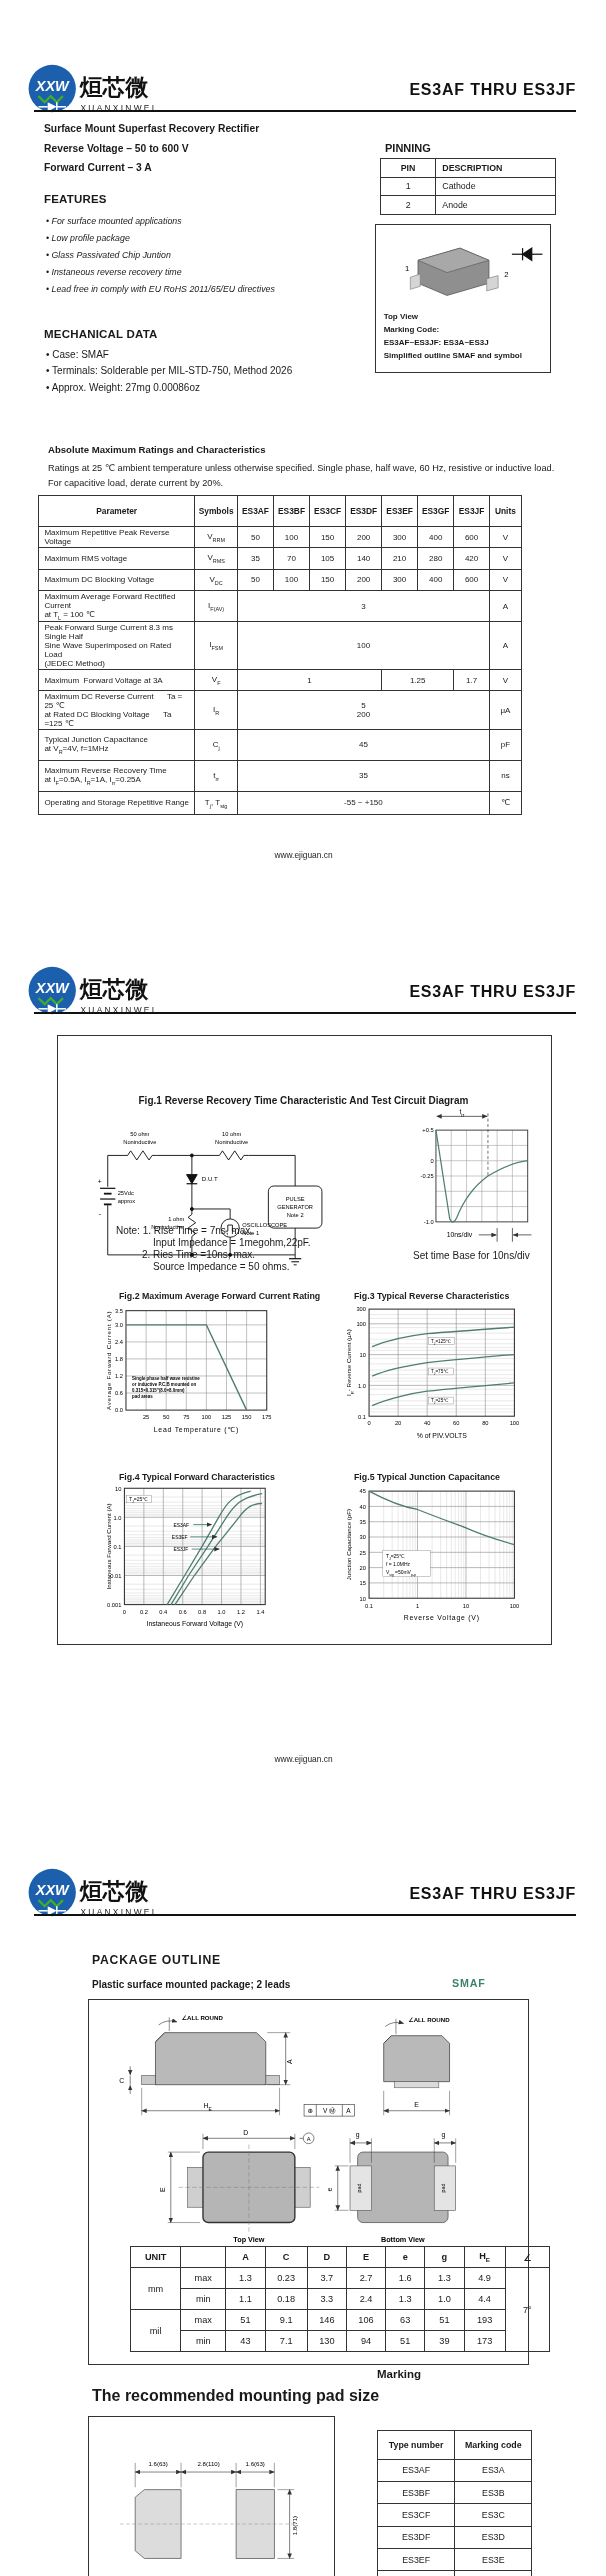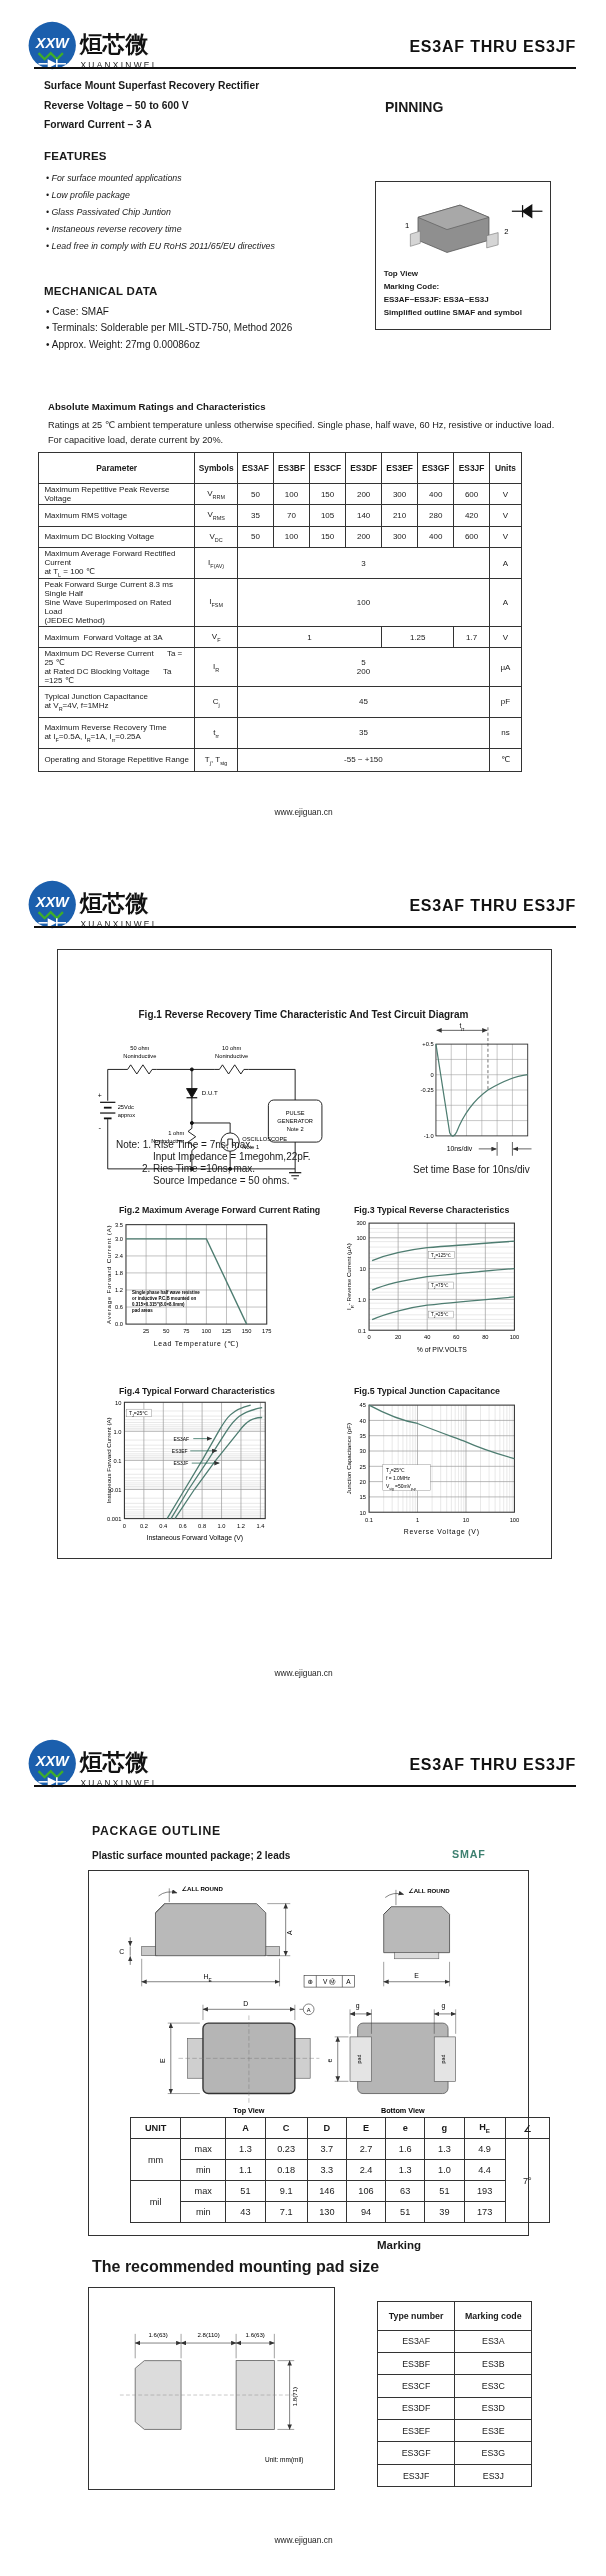--- a/index.html
+++ b/index.html
@@ -1,17 +1,17 @@
 <!DOCTYPE html>
 <html style="font-size:12.2px"><head>
 <meta charset="utf-8">
 <style>
   html,body{margin:0;padding:0;background:#fff;}
   body{width:607px;font-family:"Liberation Sans","DejaVu Sans",sans-serif;color:#1a1a1a;}
-  .page{position:relative;width:607px;height:859px;background:#fff;overflow:hidden;}
+  .page{position:relative;width:607px;height:859px;background:#fff;overflow:hidden;margin-top:43px;}
   .abs{position:absolute;}
   .hdr-title{position:absolute;right:31px;top:38px;font-size:16px;font-weight:bold;letter-spacing:0.8px;color:#111;}
   .hdr-rule{position:absolute;left:34px;right:31px;top:67px;height:2.3px;background:#111;}
   .footer{position:absolute;left:0;width:100%;text-align:center;font-size:8.4px;color:#222;}
   .b{font-weight:bold;}
   sub{font-size:68%;}
   .prodline{position:absolute;left:44px;font-size:10.3px;font-weight:bold;}
   .sechead{position:absolute;left:44px;font-size:11.5px;font-weight:bold;letter-spacing:0.2px;}
   .feat{position:absolute;left:46px;font-size:8.8px;font-style:italic;}
   .feat li,.mech li{list-style:none;margin:0 0 6.9px 0;padding:0;}
@@ -72,21 +72,37 @@
     <text x="70" y="48" font-size="30" font-weight="bold" fill="#111">烜芯微</text>
     <text x="71" y="70" font-size="11" letter-spacing="3" fill="#222">XUANXINWEI</text>
   </svg>
   <div class="hdr-title">ES3AF  THRU  ES3JF</div>
   <div class="hdr-rule"></div>
 
   <div class="prodline" style="top:80px">Surface Mount Superfast Recovery Rectifier</div>
   <div class="prodline" style="top:100px">Reverse Voltage – 50 to 600 V</div>
   <div class="prodline" style="top:119px">Forward Current – 3 A</div>
 
-  <div class="abs b" style="left:385px;top:99px;font-size:14px">PINNING</div>
+  <div class="abs b" style="left:385px;top:99px;font-size:11px">PINNING</div>
+  <table class="pin-tbl">
+    <tbody>
+        <tr>
+          <td class="b">PIN</td>
+        <td class="b">DESCRIPTION</td>
+        </tr>
+    <tr>
+          <td>1</td>
+          <td>Cathode</td>
+        </tr>
+    <tr>
+          <td>2</td>
+          <td>Anode</td>
+        </tr>
+  </tbody>
+    </table>
 
   <div class="sechead" style="top:150px">FEATURES</div>
   <ul class="feat" style="top:173px">
     <li>For surface mounted applications</li>
     <li>Low profile package</li>
     <li>Glass Passivated Chip Juntion</li>
     <li>Instaneous reverse recovery time</li>
     <li>Lead free in comply with EU RoHS 2011/65/EU directives</li>
   </ul>
 

